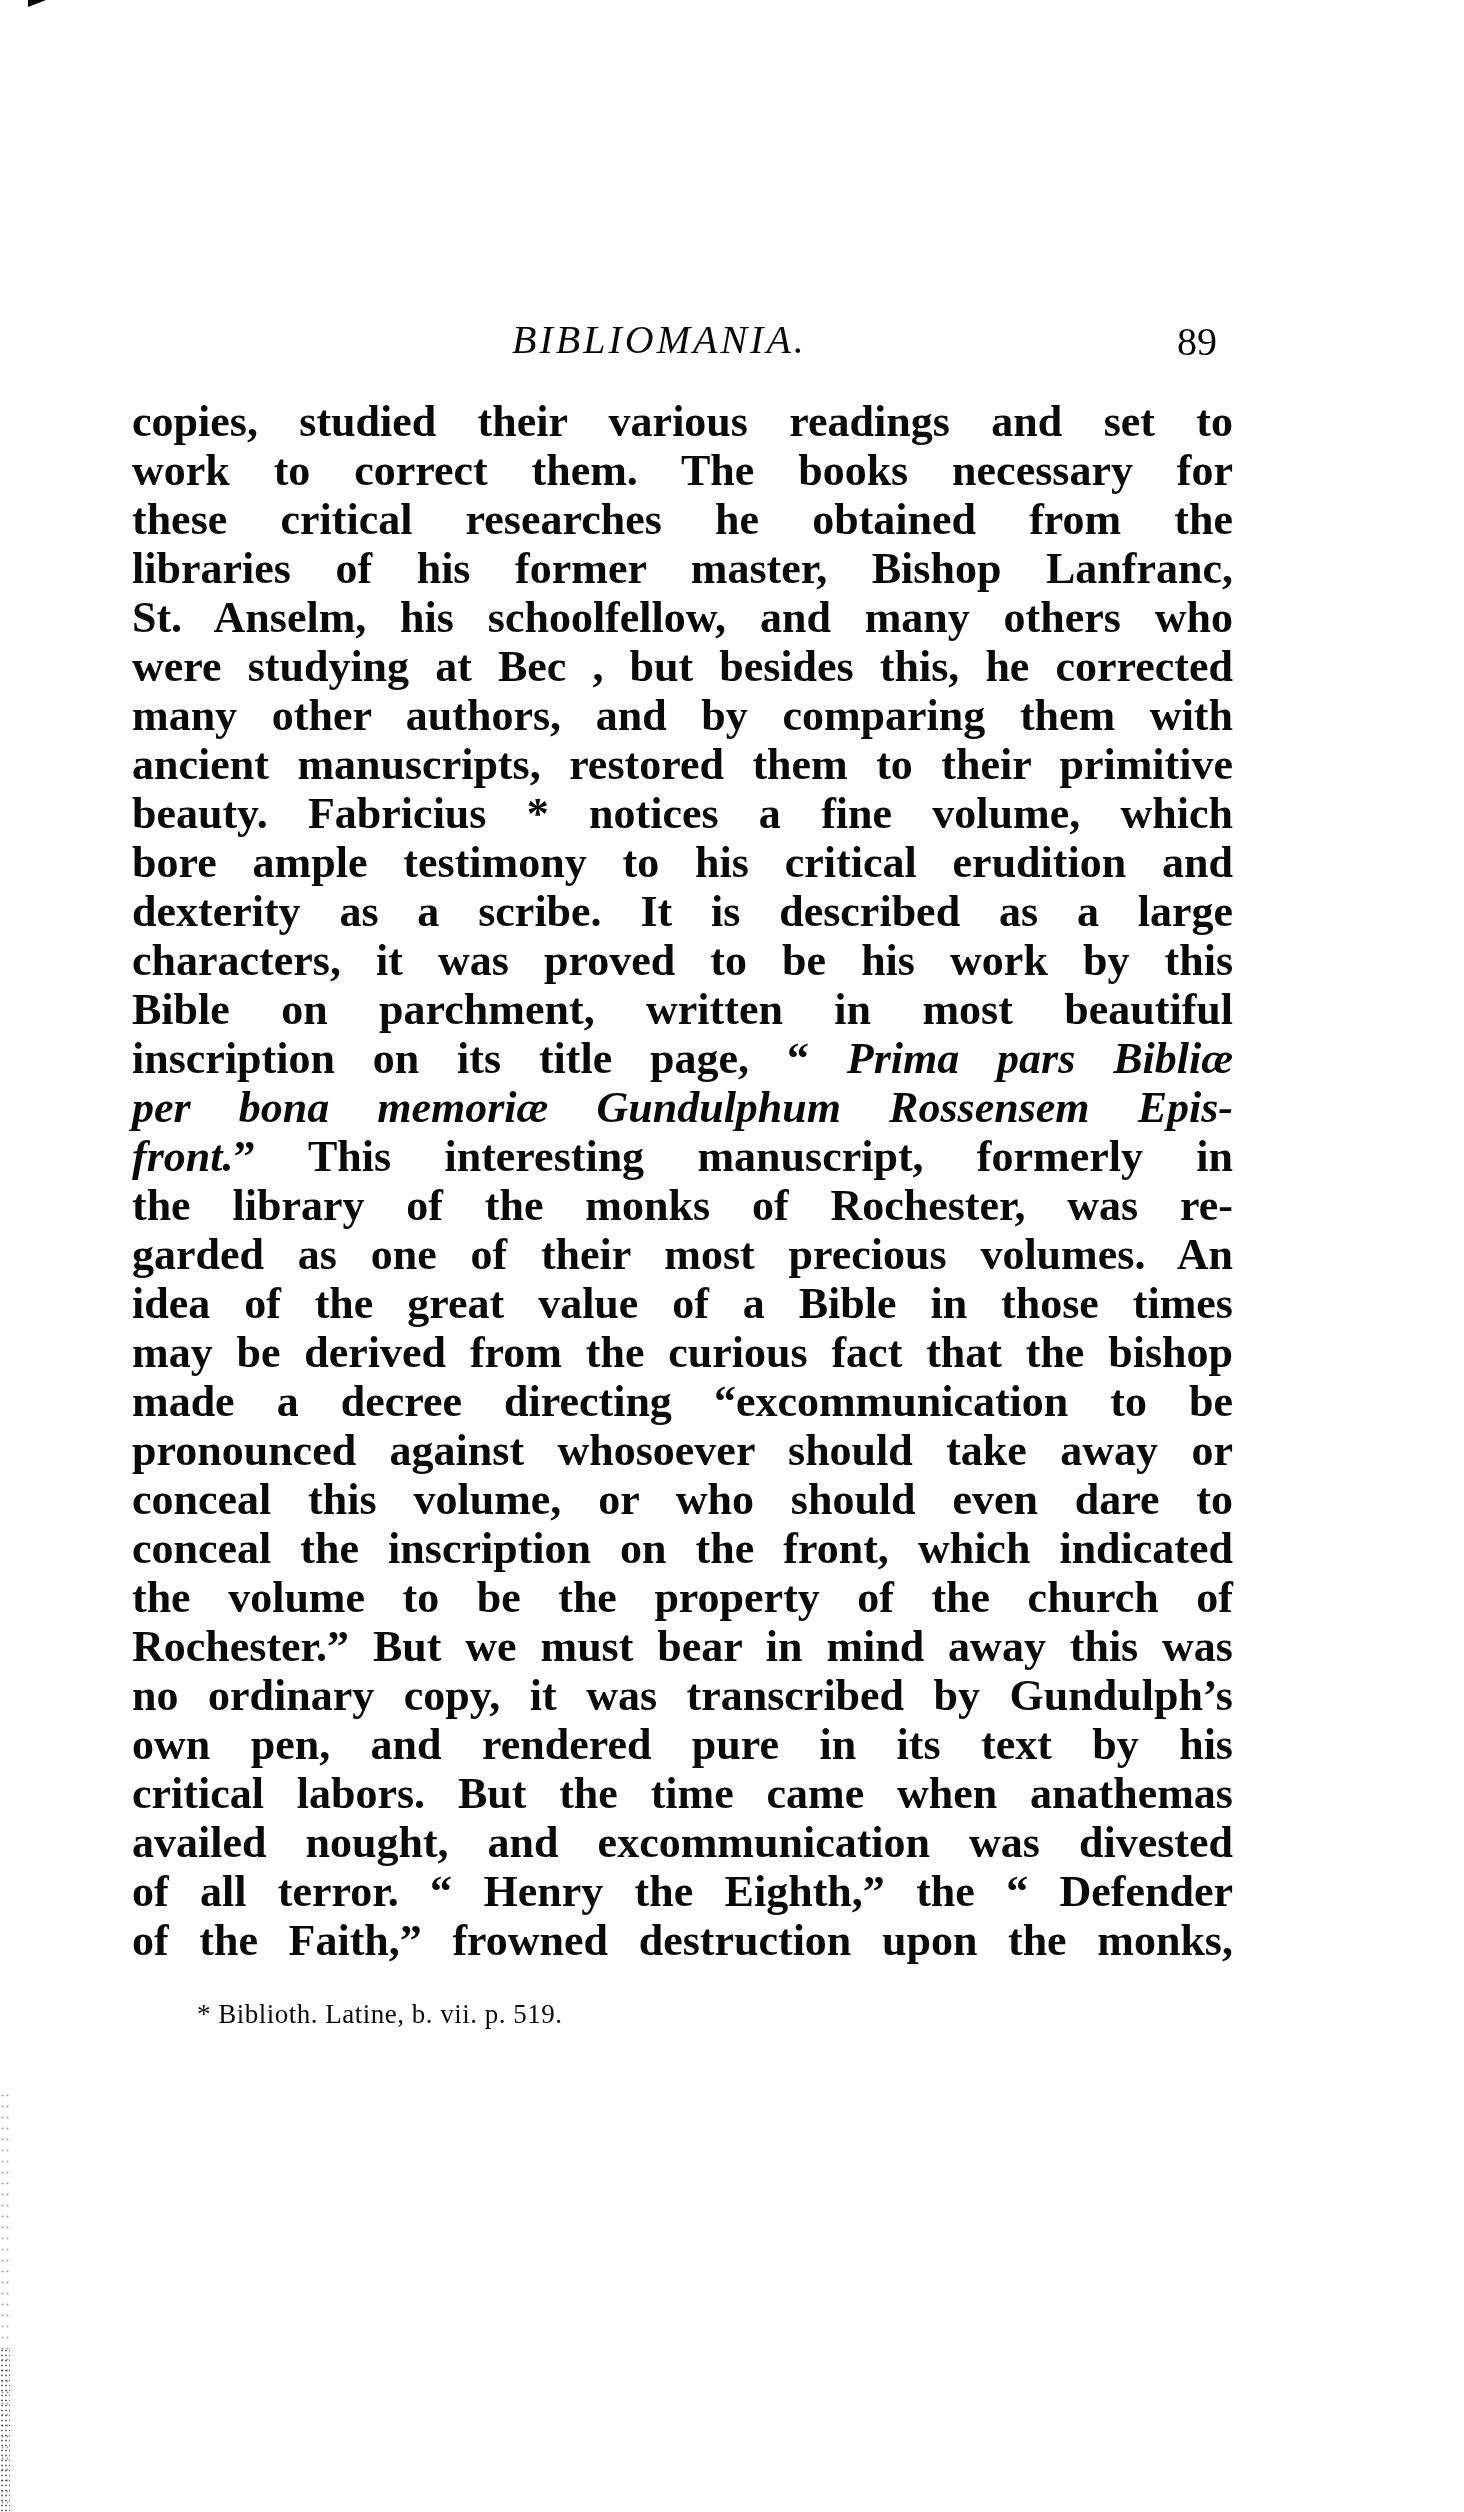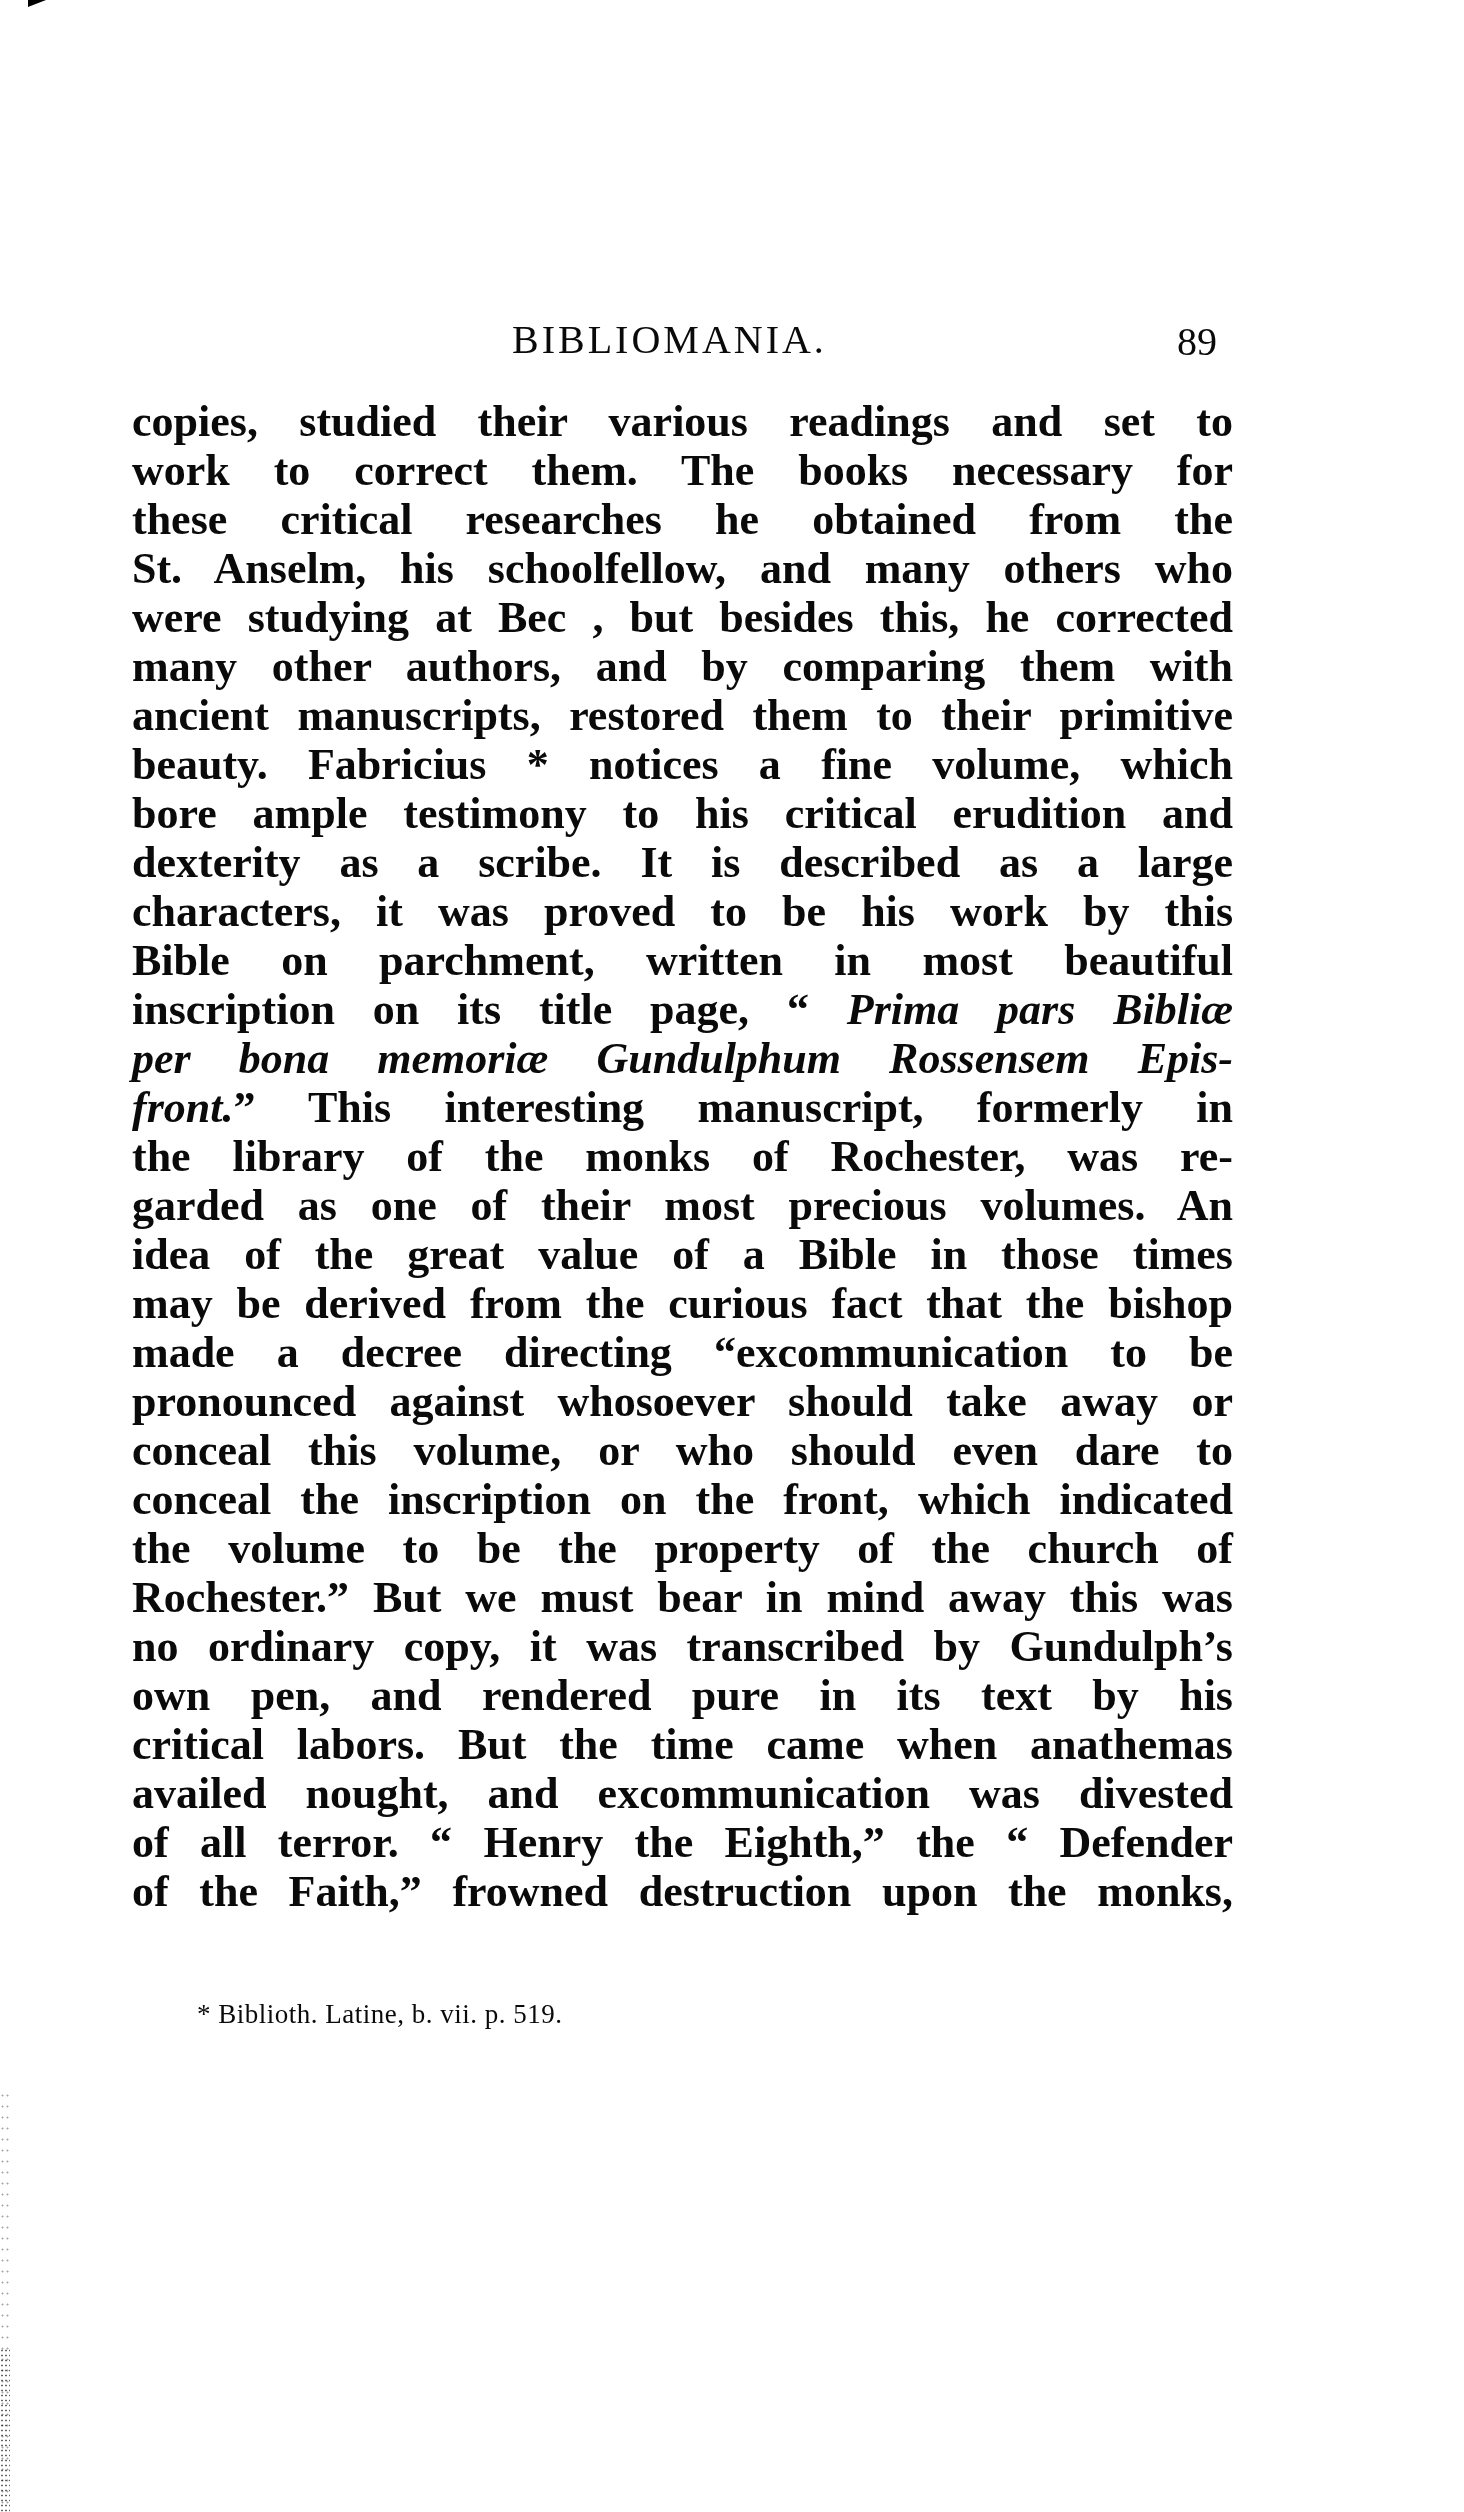--- a/index.html
+++ b/index.html
@@ -35,20 +35,21 @@
       position: absolute;
       left: 132px;
       top: 316px;
       width: 1101px;
       height: 50px;
     }
     .running-title {
       position: absolute;
       left: 380px;
       top: 0;
+      font-style: italic;
       font-size: 40px;
       letter-spacing: 3px;
       line-height: 48px;
     }
     .page-number {
       position: absolute;
       right: 16px;
       top: 2px;
       font-size: 40px;
       line-height: 48px;
@@ -125,20 +126,23 @@
     <span class="line">
         <span class="line-inner">copies, studied their various readings and set to</span>
       </span>
     <span class="line">
         <span class="line-inner">work to correct them.  The books necessary for</span>
       </span>
     <span class="line">
         <span class="line-inner">these critical researches he obtained from the</span>
       </span>
     <span class="line">
+        <span class="line-inner">libraries of his former master, Bishop Lanfranc,</span>
+      </span>
+    <span class="line">
         <span class="line-inner">St. Anselm, his schoolfellow, and many others who</span>
       </span>
     <span class="line">
         <span class="line-inner">were studying at Bec , but besides this, he corrected</span>
       </span>
     <span class="line">
         <span class="line-inner">many other authors, and by comparing them with</span>
       </span>
     <span class="line">
         <span class="line-inner">ancient manuscripts, restored them to their primitive</span>

